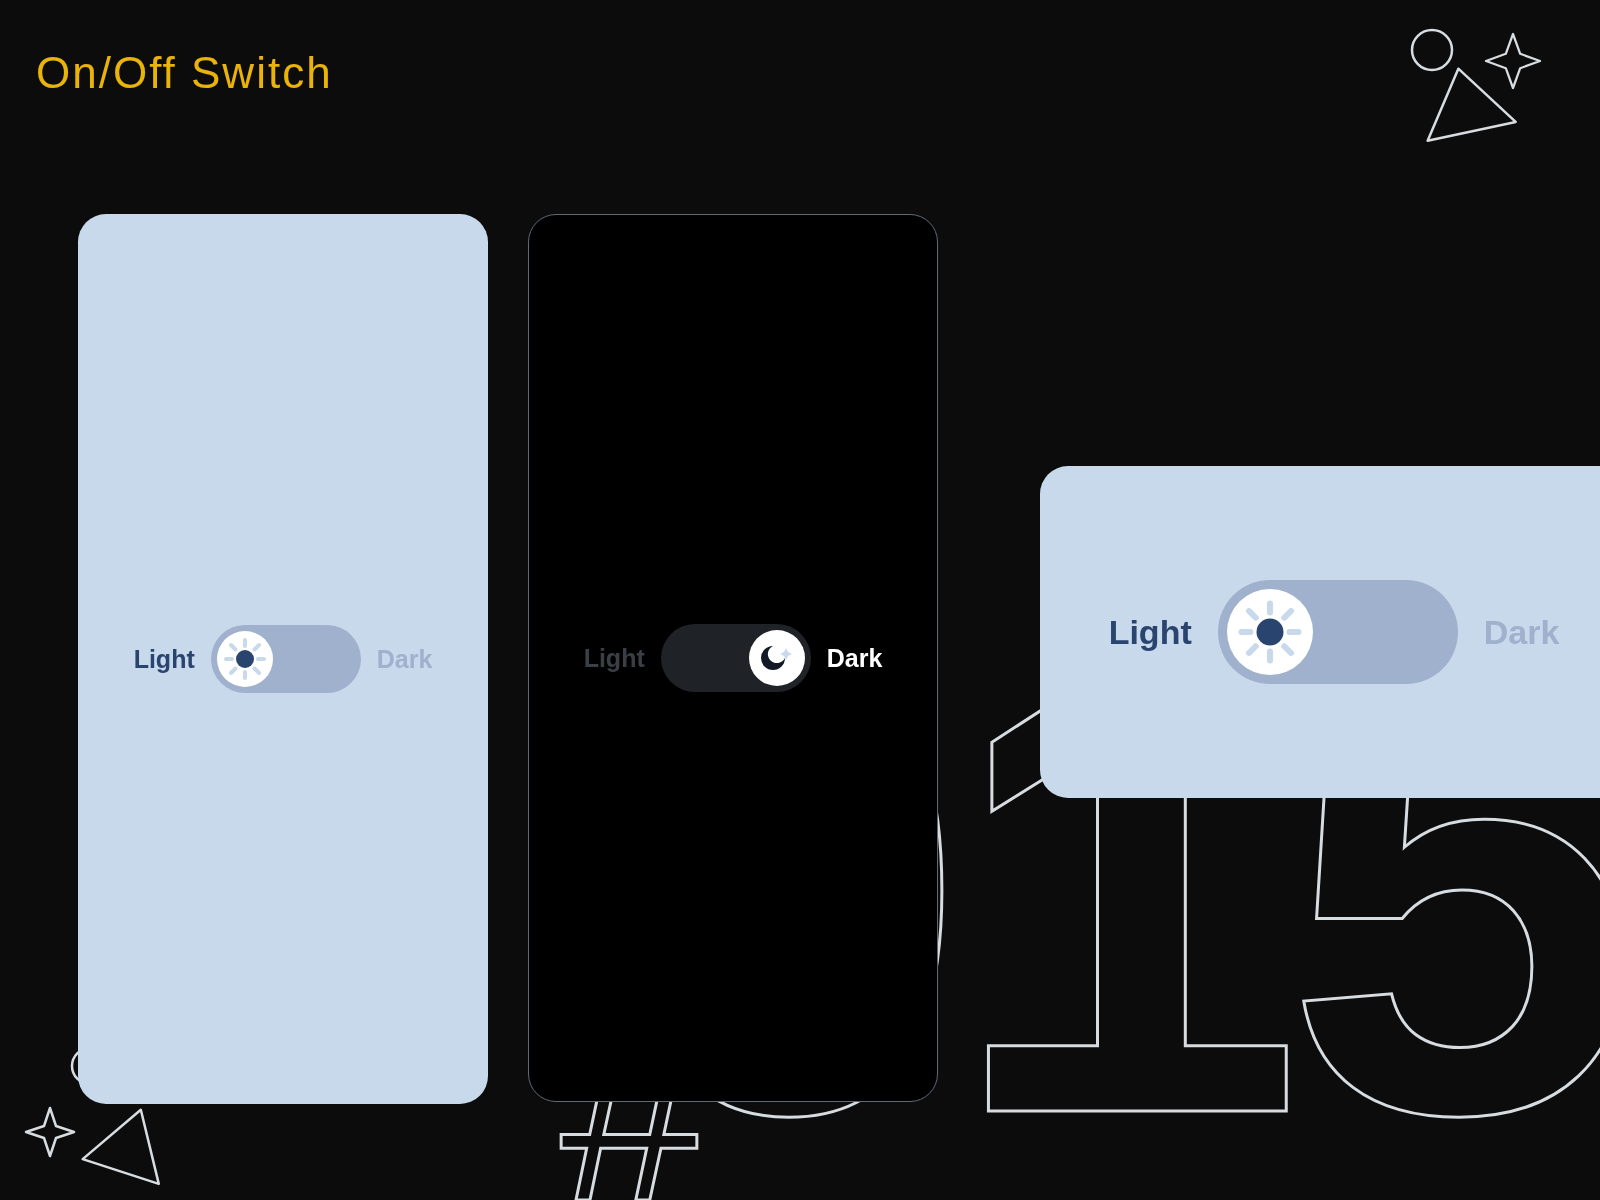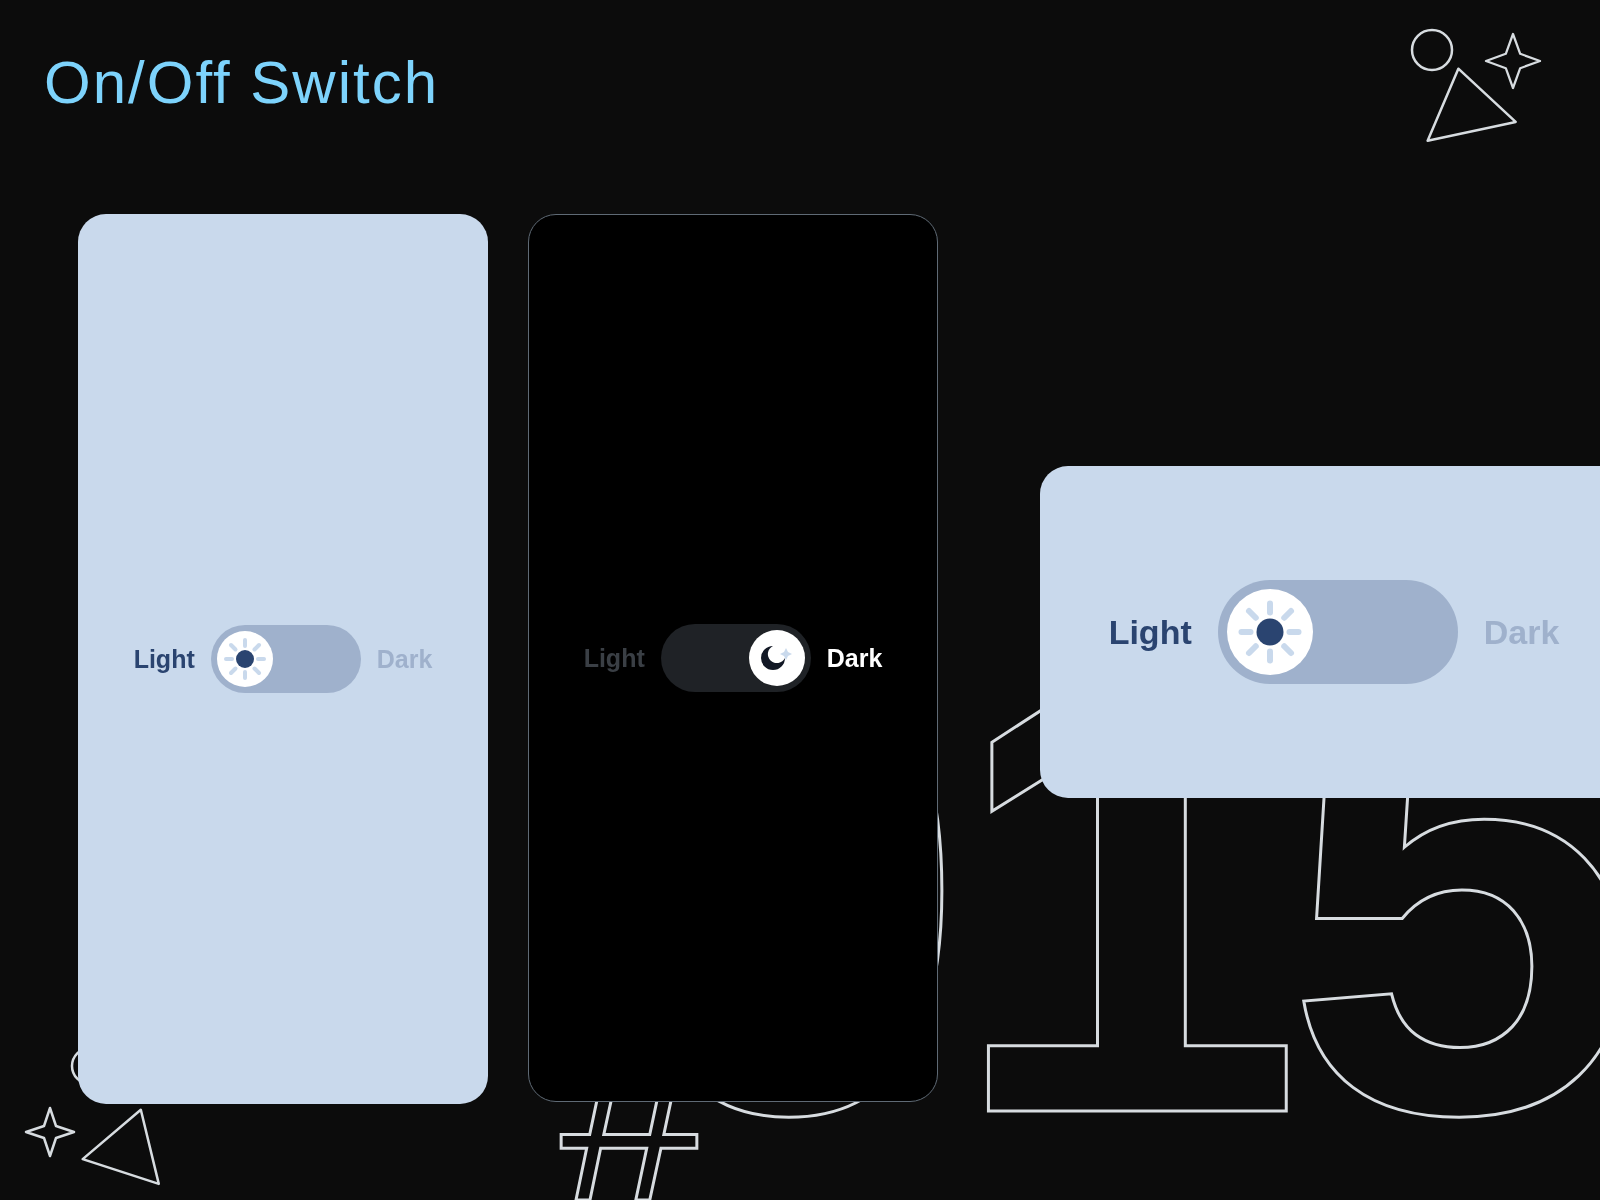--- a/index.html
+++ b/index.html
@@ -7,24 +7,24 @@
   body {
     background: #0c0c0c;
     font-family: "Helvetica Neue", Arial, sans-serif;
     position: relative;
   }
 
   
   .title {
     position: absolute;
     top: 48px;
-    left: 44px;
-    font-size: 60px;
+    left: 36px;
+    font-size: 44px;
     letter-spacing: 2px;
-    color: #7dd3fc;
+    color: #eab308;
     font-weight: 400;
   }
 
   
   .deco-top {
     position: absolute;
     top: 20px;
     right: 30px;
     width: 200px;
     height: 140px;

